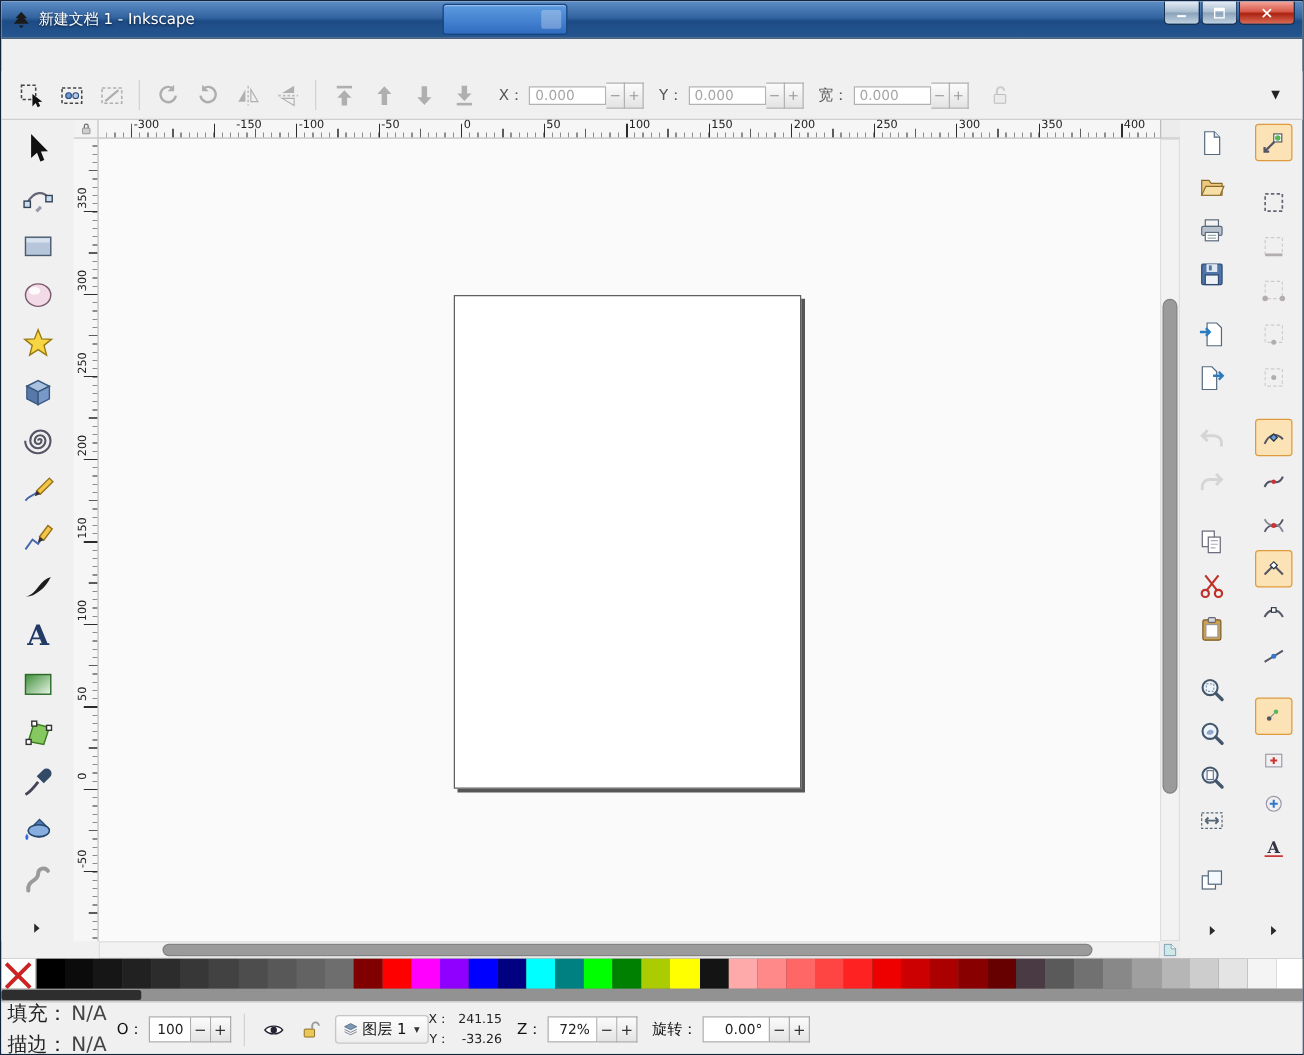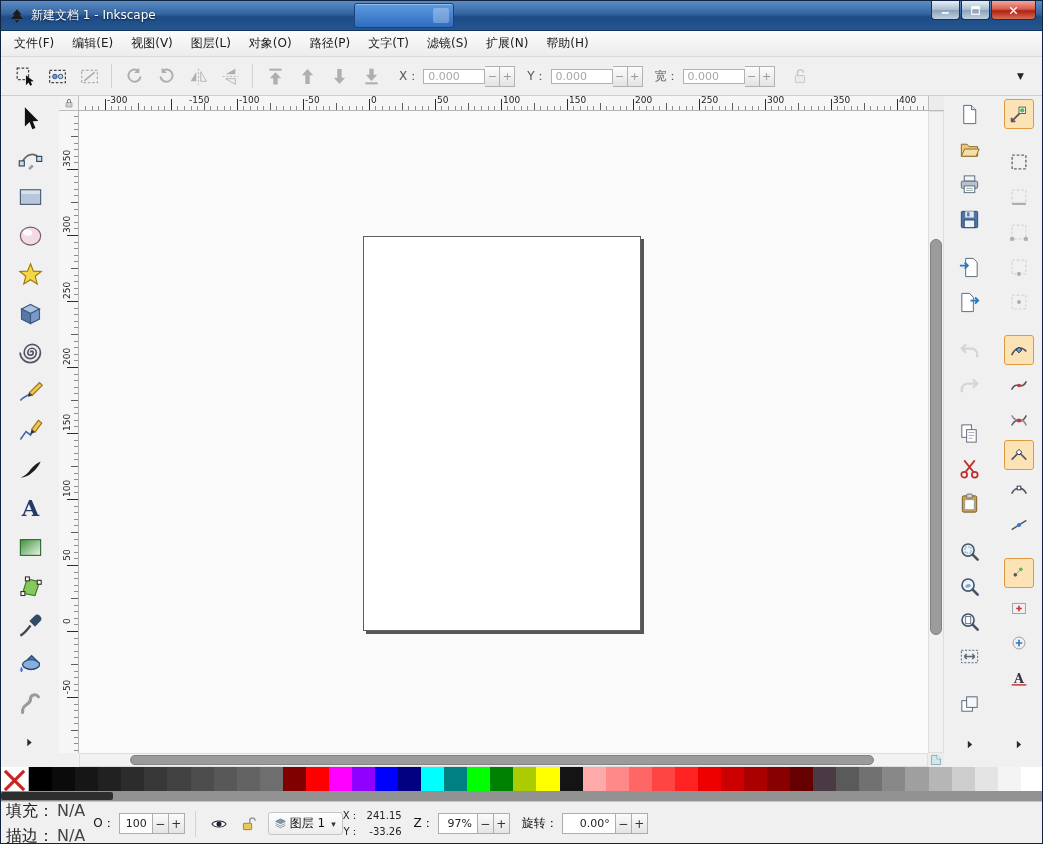--- a/index.html
+++ b/index.html
@@ -169,32 +169,20 @@
           </svg>
         </div>
       <div class="wbtn close" data-icon="close-icon">
           <svg viewBox="0 0 24 24">
             <path d="M6 6 L18 18 M18 6 L6 18" stroke="#fff" stroke-width="2.6"></path>
           </svg>
         </div>
     </div>
   </div>
 
-  <div class="menubar">
-      <div class="menu-item">文件(F)</div>
-      <div class="menu-item">编辑(E)</div>
-      <div class="menu-item">视图(V)</div>
-      <div class="menu-item">图层(L)</div>
-      <div class="menu-item">对象(O)</div>
-      <div class="menu-item">路径(P)</div>
-      <div class="menu-item">文字(T)</div>
-      <div class="menu-item">滤镜(S)</div>
-      <div class="menu-item">扩展(N)</div>
-      <div class="menu-item">帮助(H)</div>
-    </div>
 
   <div class="toolbar">
     <div id="tc-buttons">
         <div class="tbtn">
           <span class="ic">
             <svg viewBox="0 0 24 24">
               <rect x="2.5" y="2.5" width="13" height="13" fill="none" stroke="#444" stroke-dasharray="3 2" stroke-width="1.4"></rect>
               <path d="M12.5 10.5 V22 L15.5 18.8 L17.3 22.6 L19.6 21.5 L17.8 17.8 L21.5 17.5 Z" fill="#111"></path>
             </svg>
           </span>
@@ -886,21 +874,21 @@
         </span>
       <span>图层 1</span>
       <span class="dd">▾</span>
     </div>
     <div class="coords">
       <div><span>X：</span><span class="cval">241.15</span></div>
       <div><span>Y：</span><span class="cval">-33.26</span></div>
     </div>
     <div class="zblock">
       <span class="slbl">Z：</span>
-      <div class="sbox">97%</div>
+      <div class="sbox">72%</div>
       <div class="sbtn">−</div>
       <div class="sbtn">+</div>
     </div>
     <div class="zblock">
       <span class="slbl">旋转：</span>
       <div class="sbox wide">0.00°</div>
       <div class="sbtn">−</div>
       <div class="sbtn">+</div>
     </div>
   </div>

